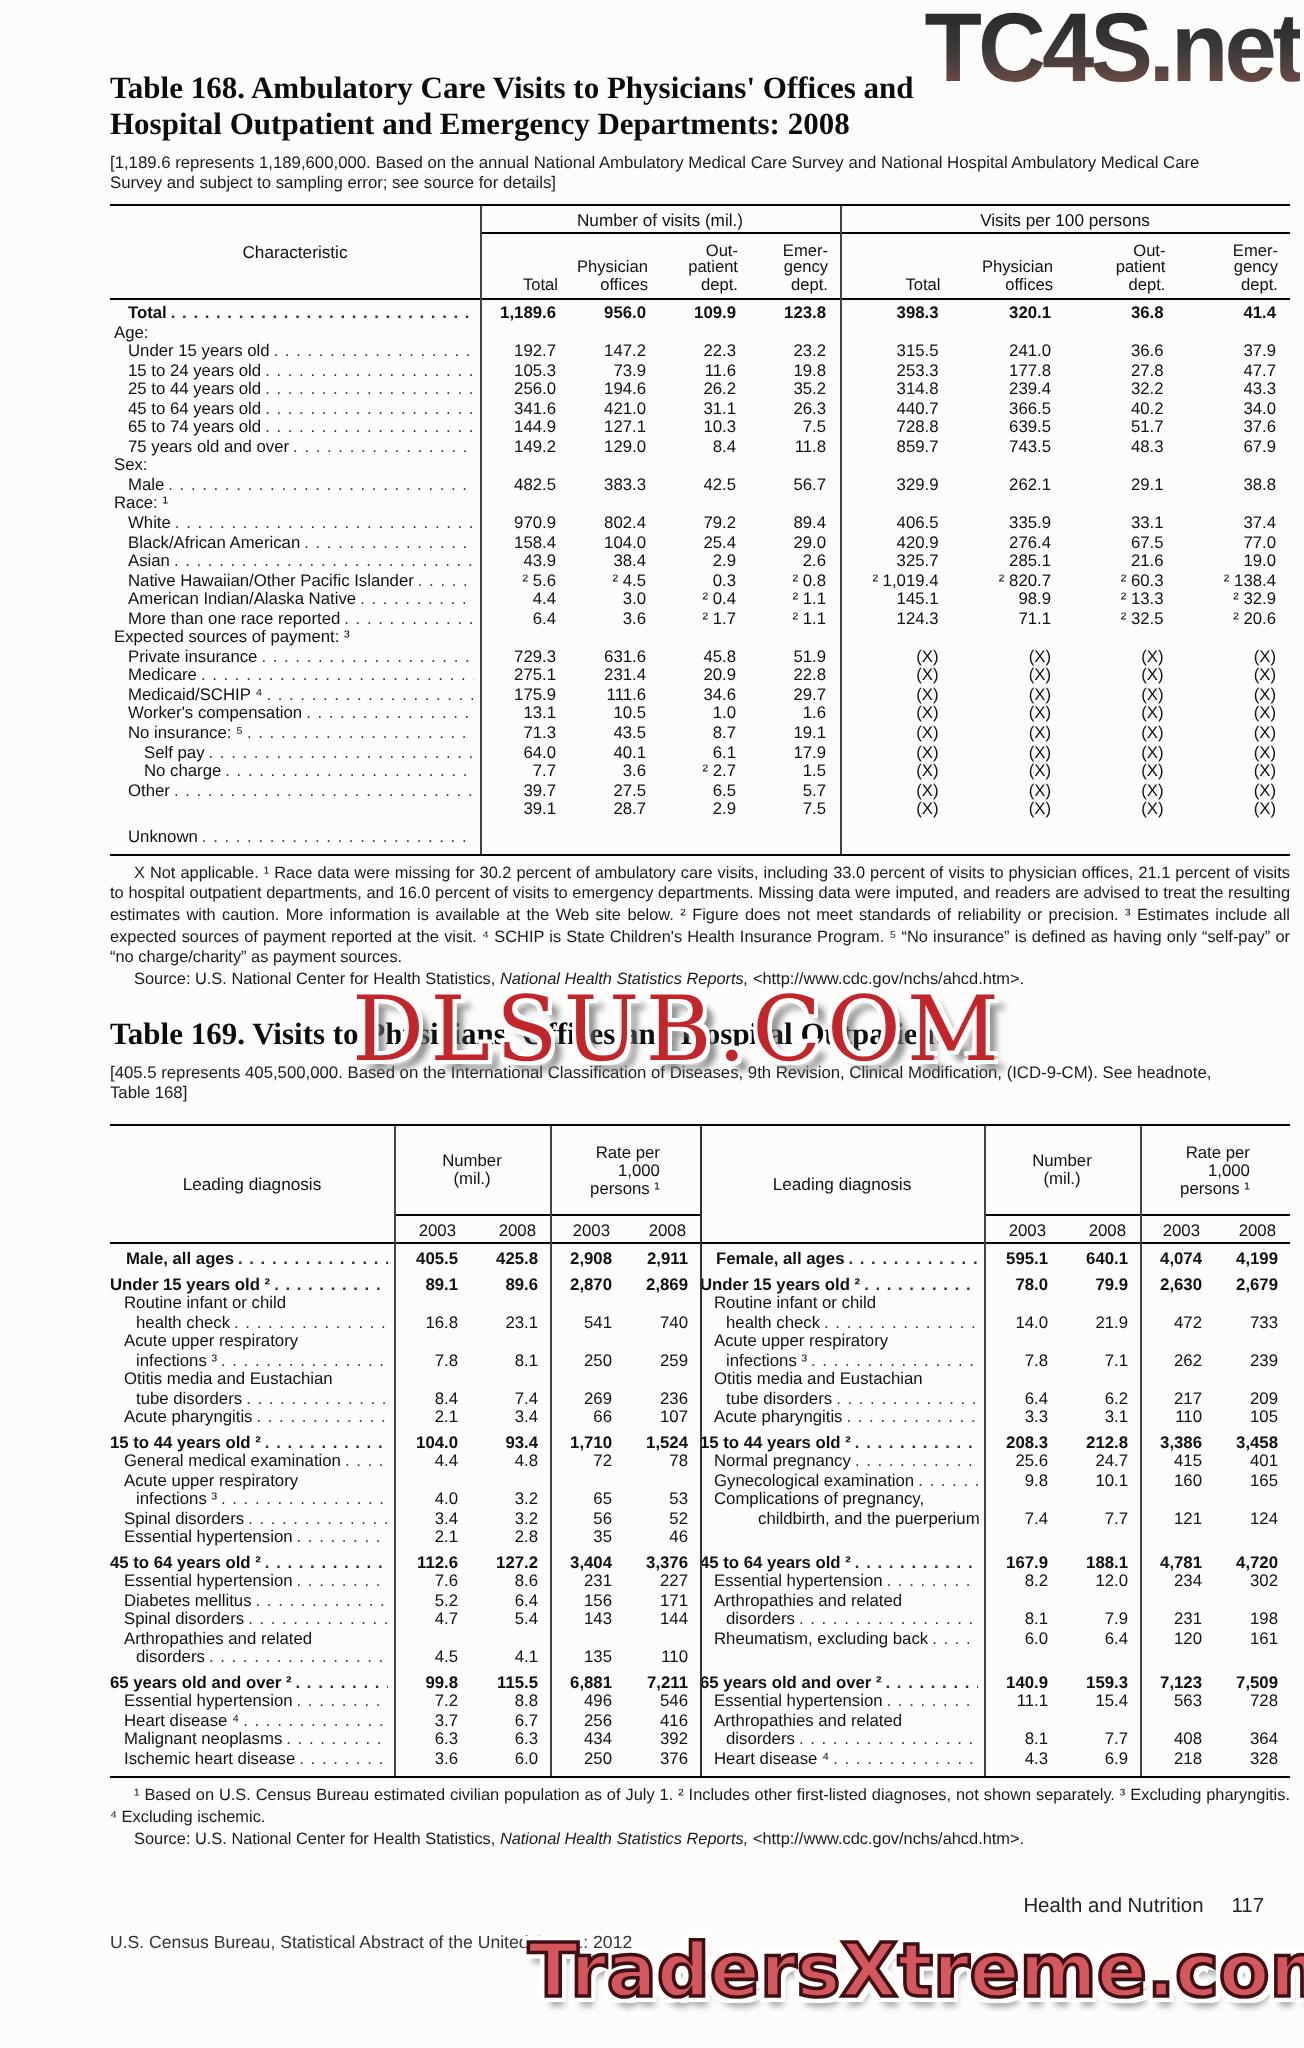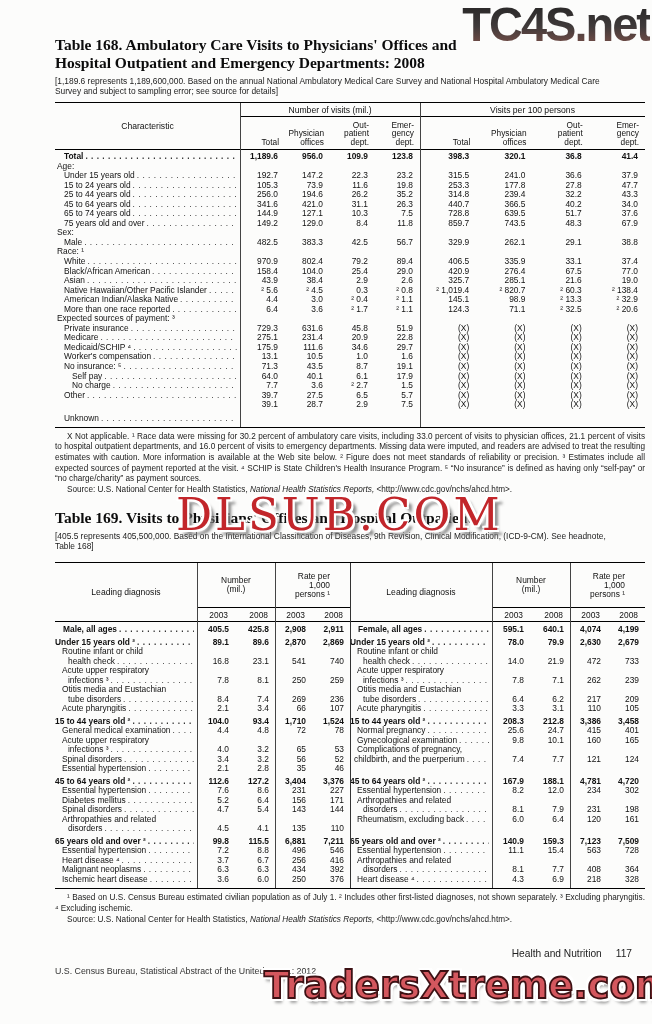--- a/index.html
+++ b/index.html
@@ -773,21 +773,21 @@
                   <span class="txt">Gynecological examination</span>
                   <span class="dots"></span>
                 </div>
                 <span class="v">9.8</span>
                 <span class="v">10.1</span>
                 <span class="v">160</span>
                 <span class="v">165</span>
               </div>
               <div class="pre" style="padding-left: 7px;">Complications of pregnancy,</div>
               <div class="r169">
-                <div class="lbl" style="padding-left: 4px;">
+                <div class="lbl" style="padding-left: 29px;">
                   <span class="txt">childbirth, and the puerperium</span>
                   <span class="dots"></span>
                 </div>
                 <span class="v">7.4</span>
                 <span class="v">7.7</span>
                 <span class="v">121</span>
                 <span class="v">124</span>
               </div>
             </div>
           </div>

